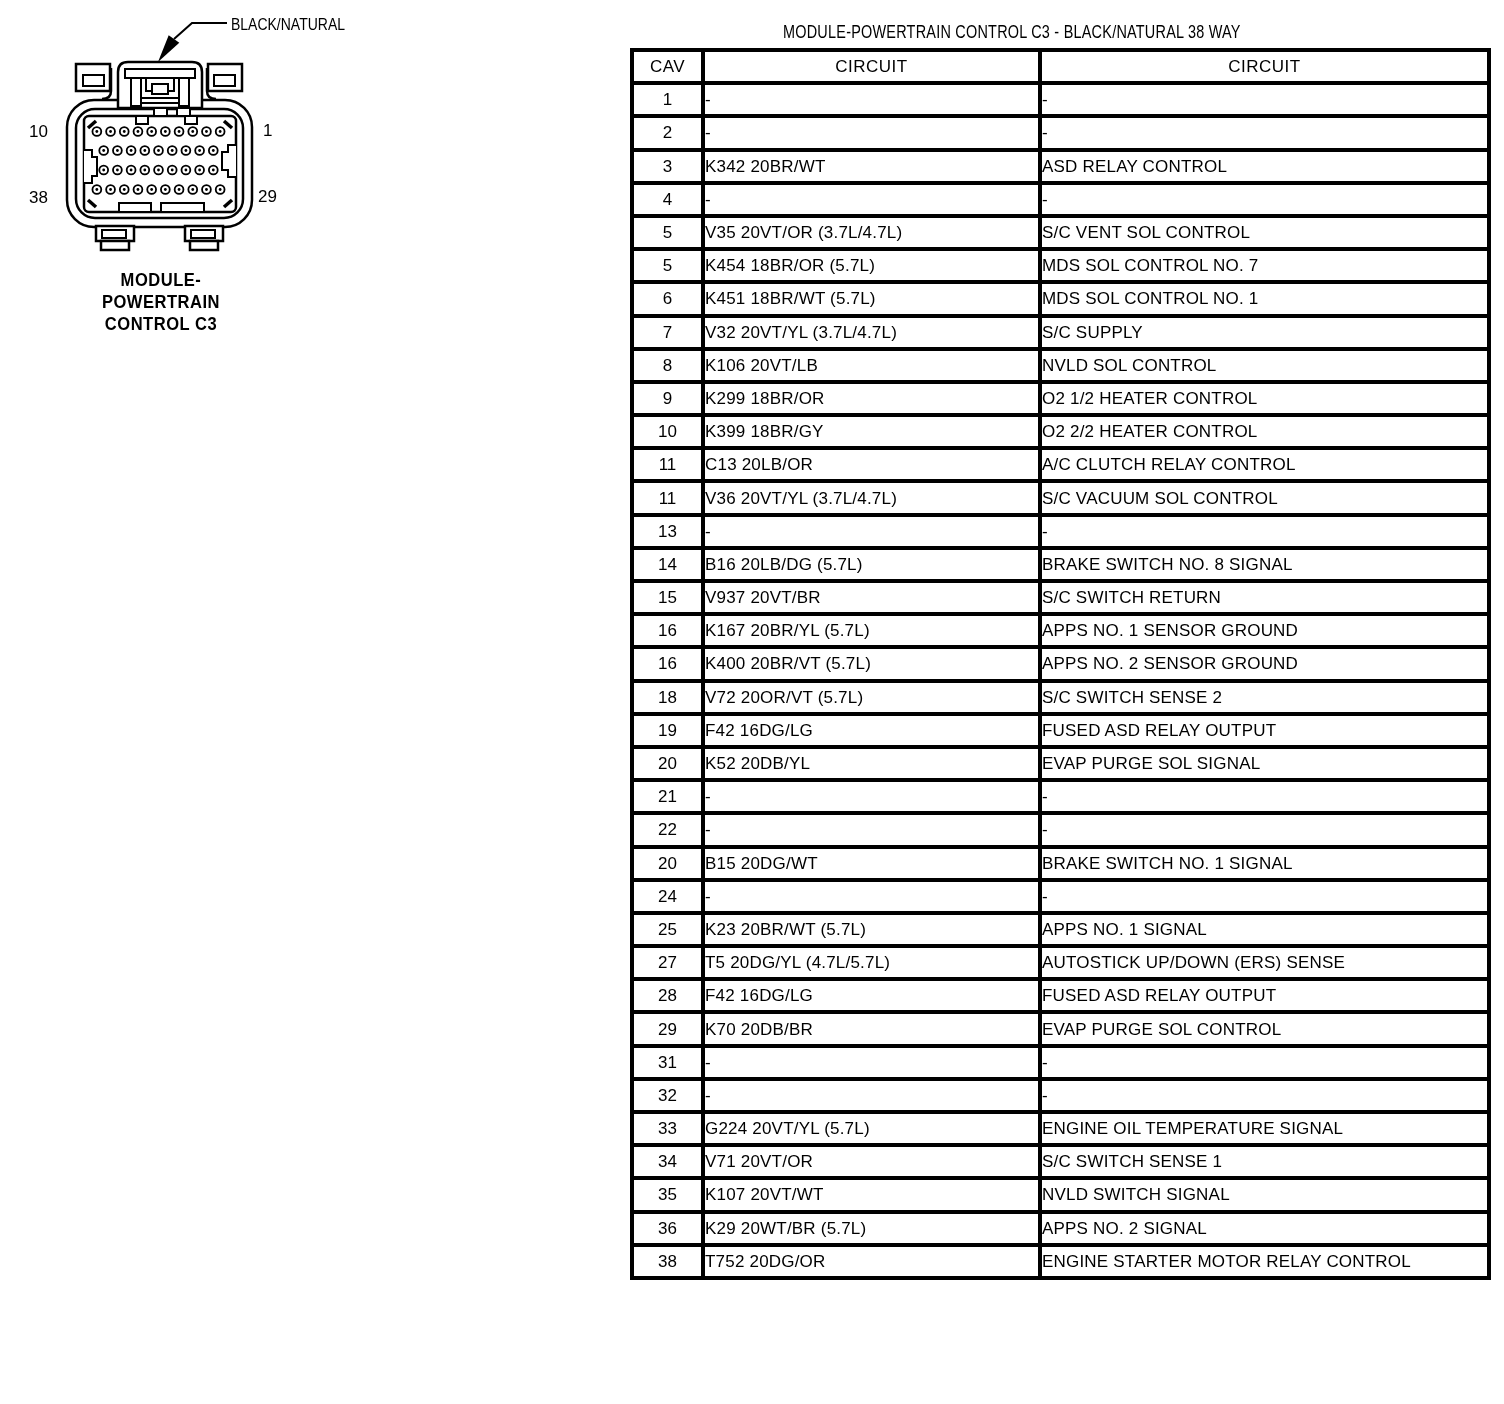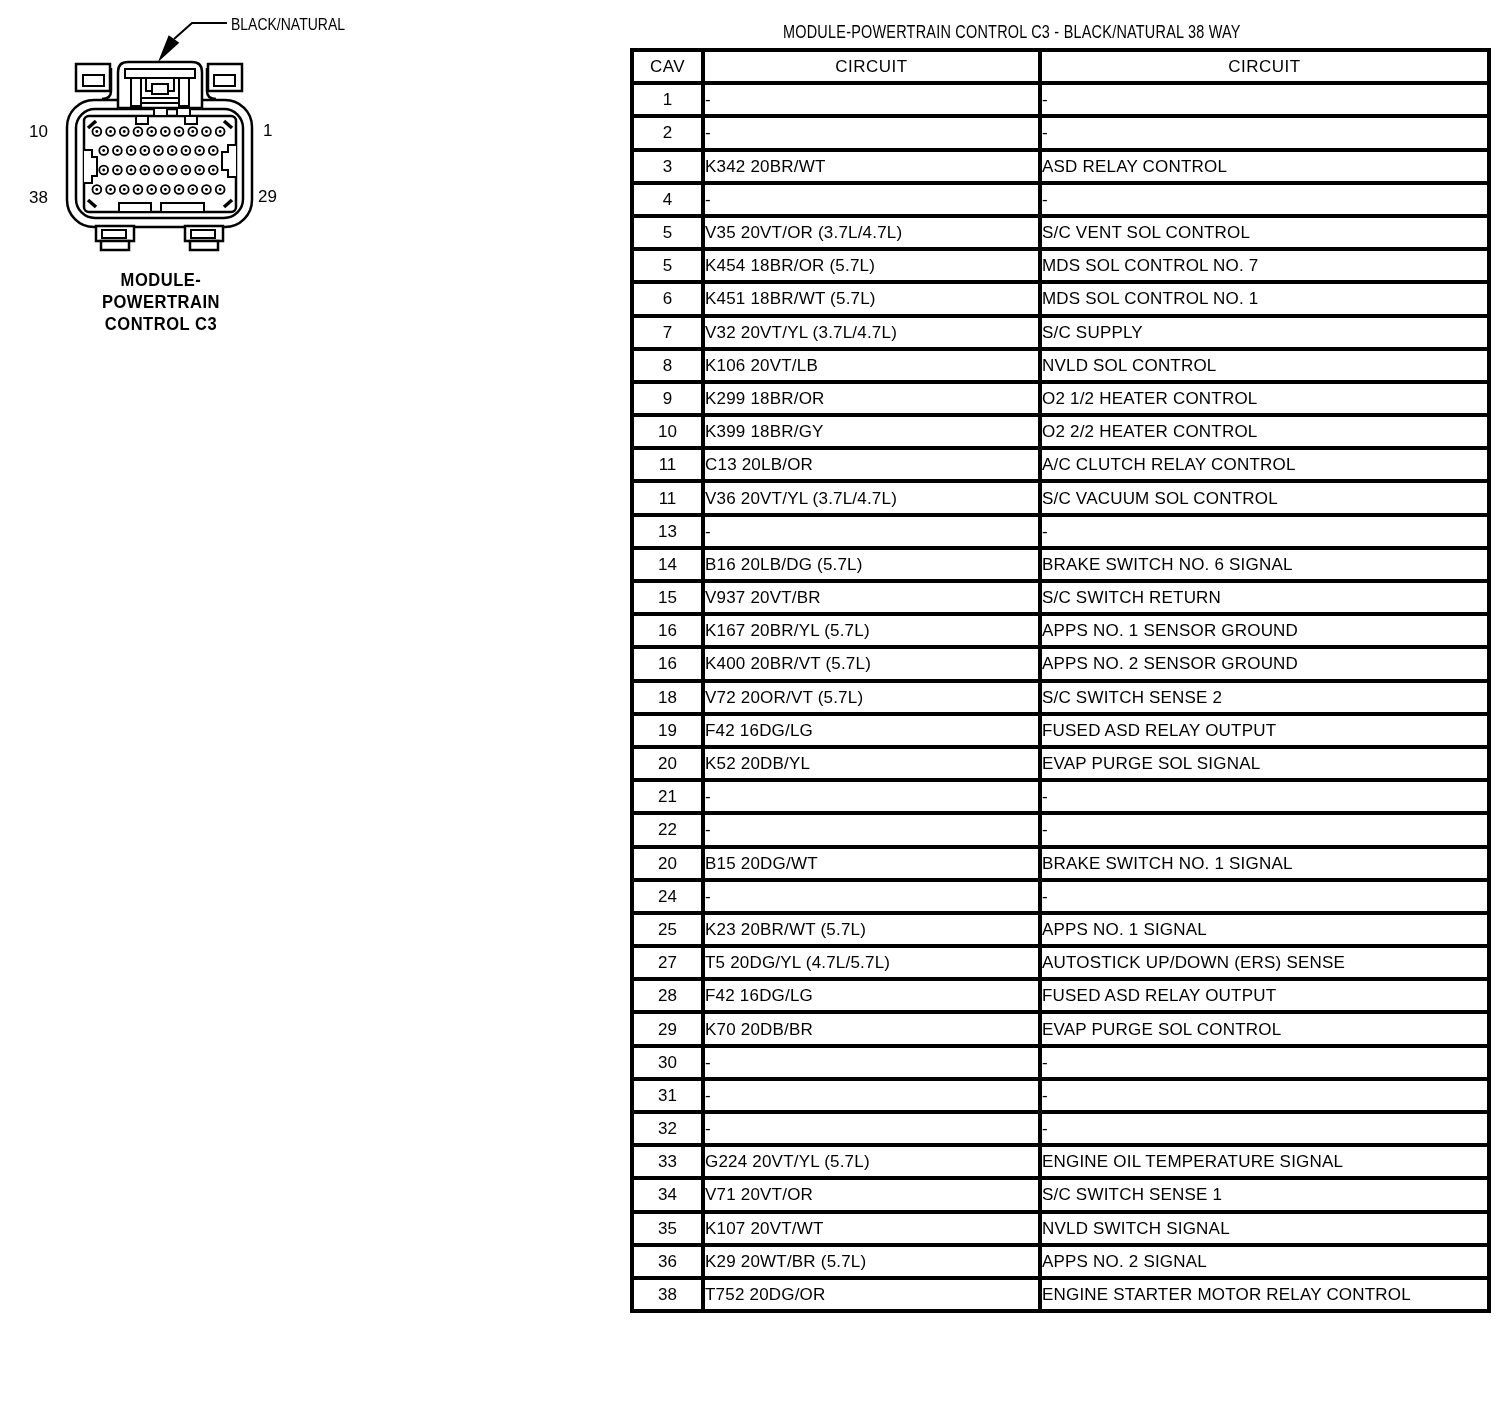--- a/index.html
+++ b/index.html
@@ -273,21 +273,21 @@
         <td class="col-function">S/C VACUUM SOL CONTROL</td>
       </tr>
       <tr>
         <td class="col-cav">13</td>
         <td class="col-circuit">-</td>
         <td class="col-function">-</td>
       </tr>
       <tr>
         <td class="col-cav">14</td>
         <td class="col-circuit">B16 20LB/DG (5.7L)</td>
-        <td class="col-function">BRAKE SWITCH NO. 6 SIGNAL</td>
+        <td class="col-function">BRAKE SWITCH NO. 8 SIGNAL</td>
       </tr>
       <tr>
         <td class="col-cav">15</td>
         <td class="col-circuit">V937 20VT/BR</td>
         <td class="col-function">S/C SWITCH RETURN</td>
       </tr>
       <tr>
         <td class="col-cav">16</td>
         <td class="col-circuit">K167 20BR/YL (5.7L)</td>
         <td class="col-function">APPS NO. 1 SENSOR GROUND</td>
@@ -346,25 +346,20 @@
         <td class="col-cav">28</td>
         <td class="col-circuit">F42 16DG/LG</td>
         <td class="col-function">FUSED ASD RELAY OUTPUT</td>
       </tr>
       <tr>
         <td class="col-cav">29</td>
         <td class="col-circuit">K70 20DB/BR</td>
         <td class="col-function">EVAP PURGE SOL CONTROL</td>
       </tr>
       <tr>
-        <td class="col-cav">30</td>
-        <td class="col-circuit">-</td>
-        <td class="col-function">-</td>
-      </tr>
-      <tr>
         <td class="col-cav">31</td>
         <td class="col-circuit">-</td>
         <td class="col-function">-</td>
       </tr>
       <tr>
         <td class="col-cav">32</td>
         <td class="col-circuit">-</td>
         <td class="col-function">-</td>
       </tr>
       <tr>

